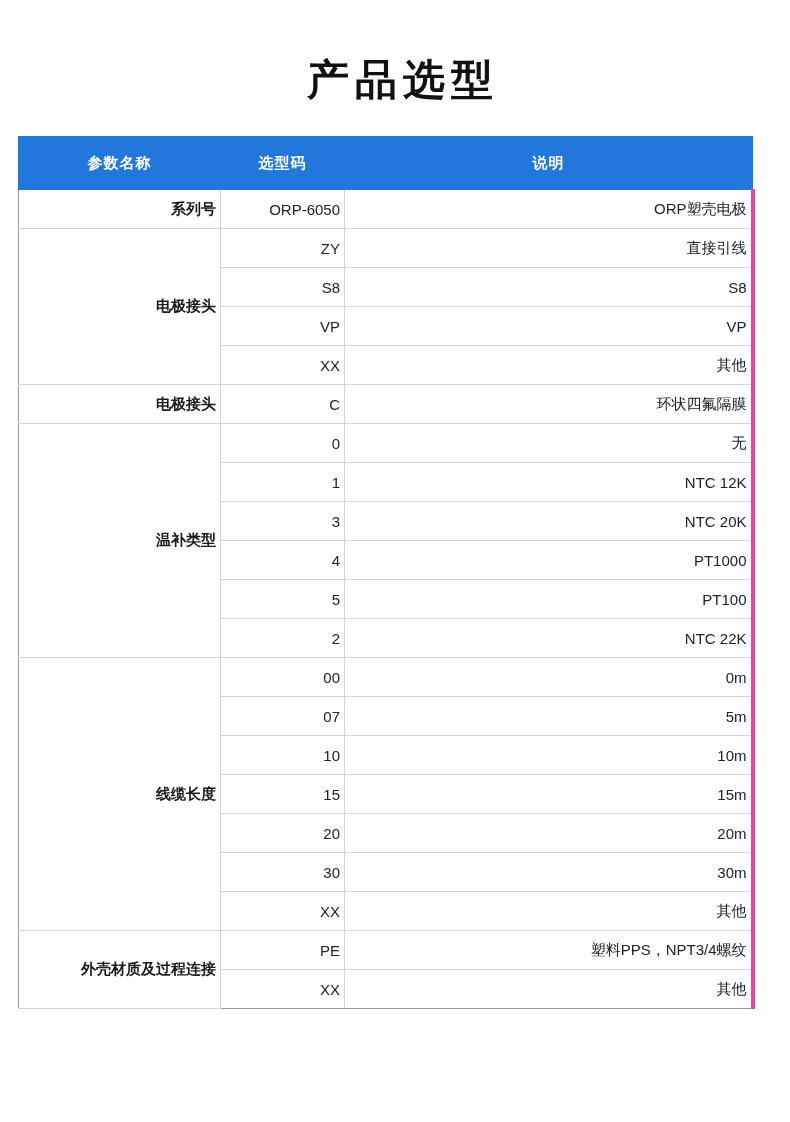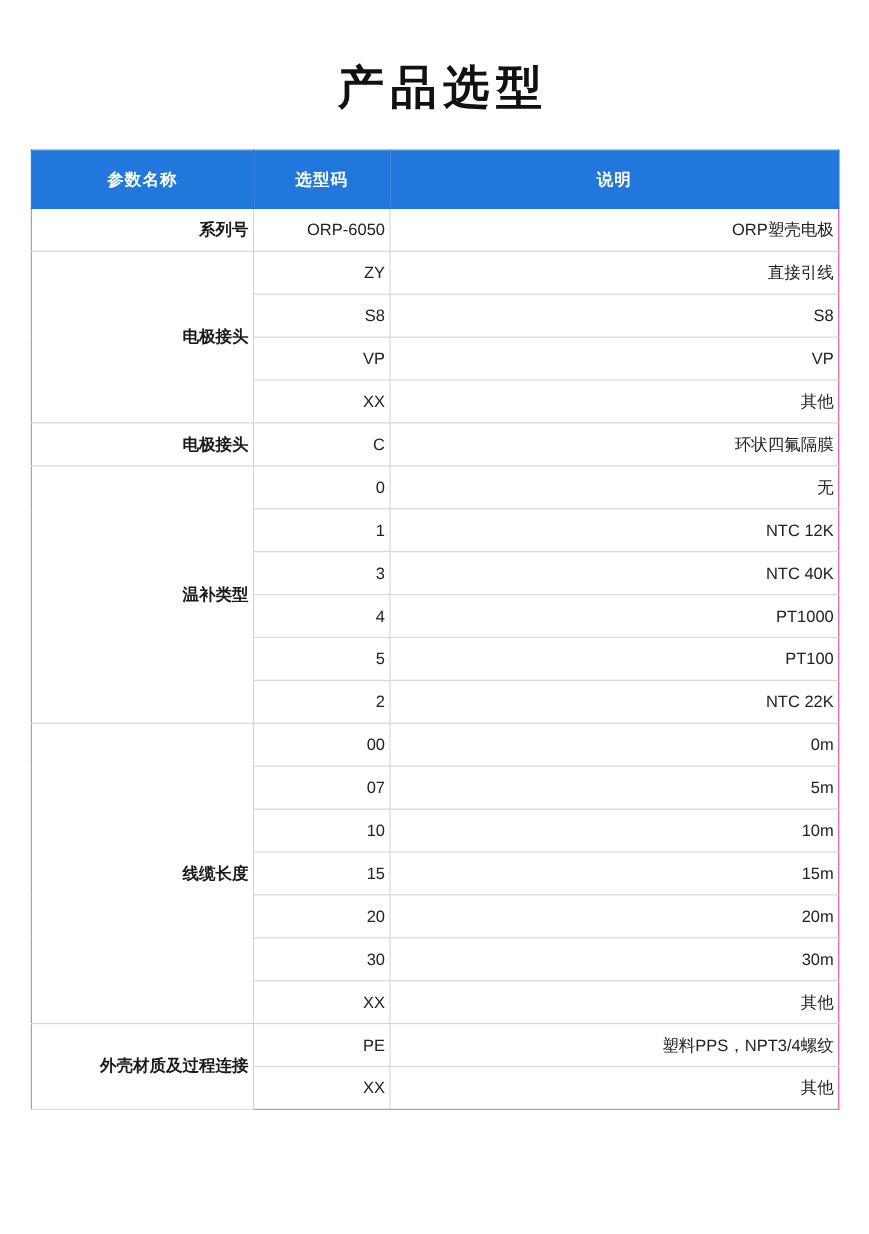--- a/index.html
+++ b/index.html
@@ -25,21 +25,21 @@
     font-size: 42px;
     font-weight: bold;
     letter-spacing: 6px;
     color: #111111;
     padding-top: 52px;
     padding-bottom: 28px;
     font-family: "Liberation Sans", "DejaVu Sans", sans-serif;
     margin-left: 16px;
   }
   .table-wrap {
-    padding: 0 28px;
+    padding: 0 18px;
   }
   table.spec {
     border-collapse: collapse;
     width: 734px;
     table-layout: fixed;
     font-size: 15px;
   }
   table.spec col.c1 { width: 202px; }
   table.spec col.c2 { width: 124px; }
   table.spec col.c3 { width: 408px; }
@@ -70,21 +70,21 @@
     font-size: 15px;
   }
   table.spec tr.group-start > td {
     border-top: 1px solid #9a9a9a;
   }
   table.spec td.label {
     border-left: 1px solid #9a9a9a;
     border-right: 1px solid #d5d5d5;
   }
   table.spec td.last-col {
-    border-right: 1px solid #ec4899;
+    border-right: 4px solid #ec4899;
   }
   table.spec tr:last-child > td {
     border-bottom: 1px solid #9a9a9a;
   }
 </style>
 </head>
 <body>
 
 <div class="page">
 
@@ -136,21 +136,21 @@
             <td class="label" rowspan="6">温补类型</td>
             <td>0</td>
             <td class="last-col">无</td>
           </tr>
           <tr>
             <td>1</td>
             <td class="last-col">NTC 12K</td>
           </tr>
           <tr>
             <td>3</td>
-            <td class="last-col">NTC 40K</td>
+            <td class="last-col">NTC 20K</td>
           </tr>
           <tr>
             <td>4</td>
             <td class="last-col">PT1000</td>
           </tr>
           <tr>
             <td>5</td>
             <td class="last-col">PT100</td>
           </tr>
           <tr>

